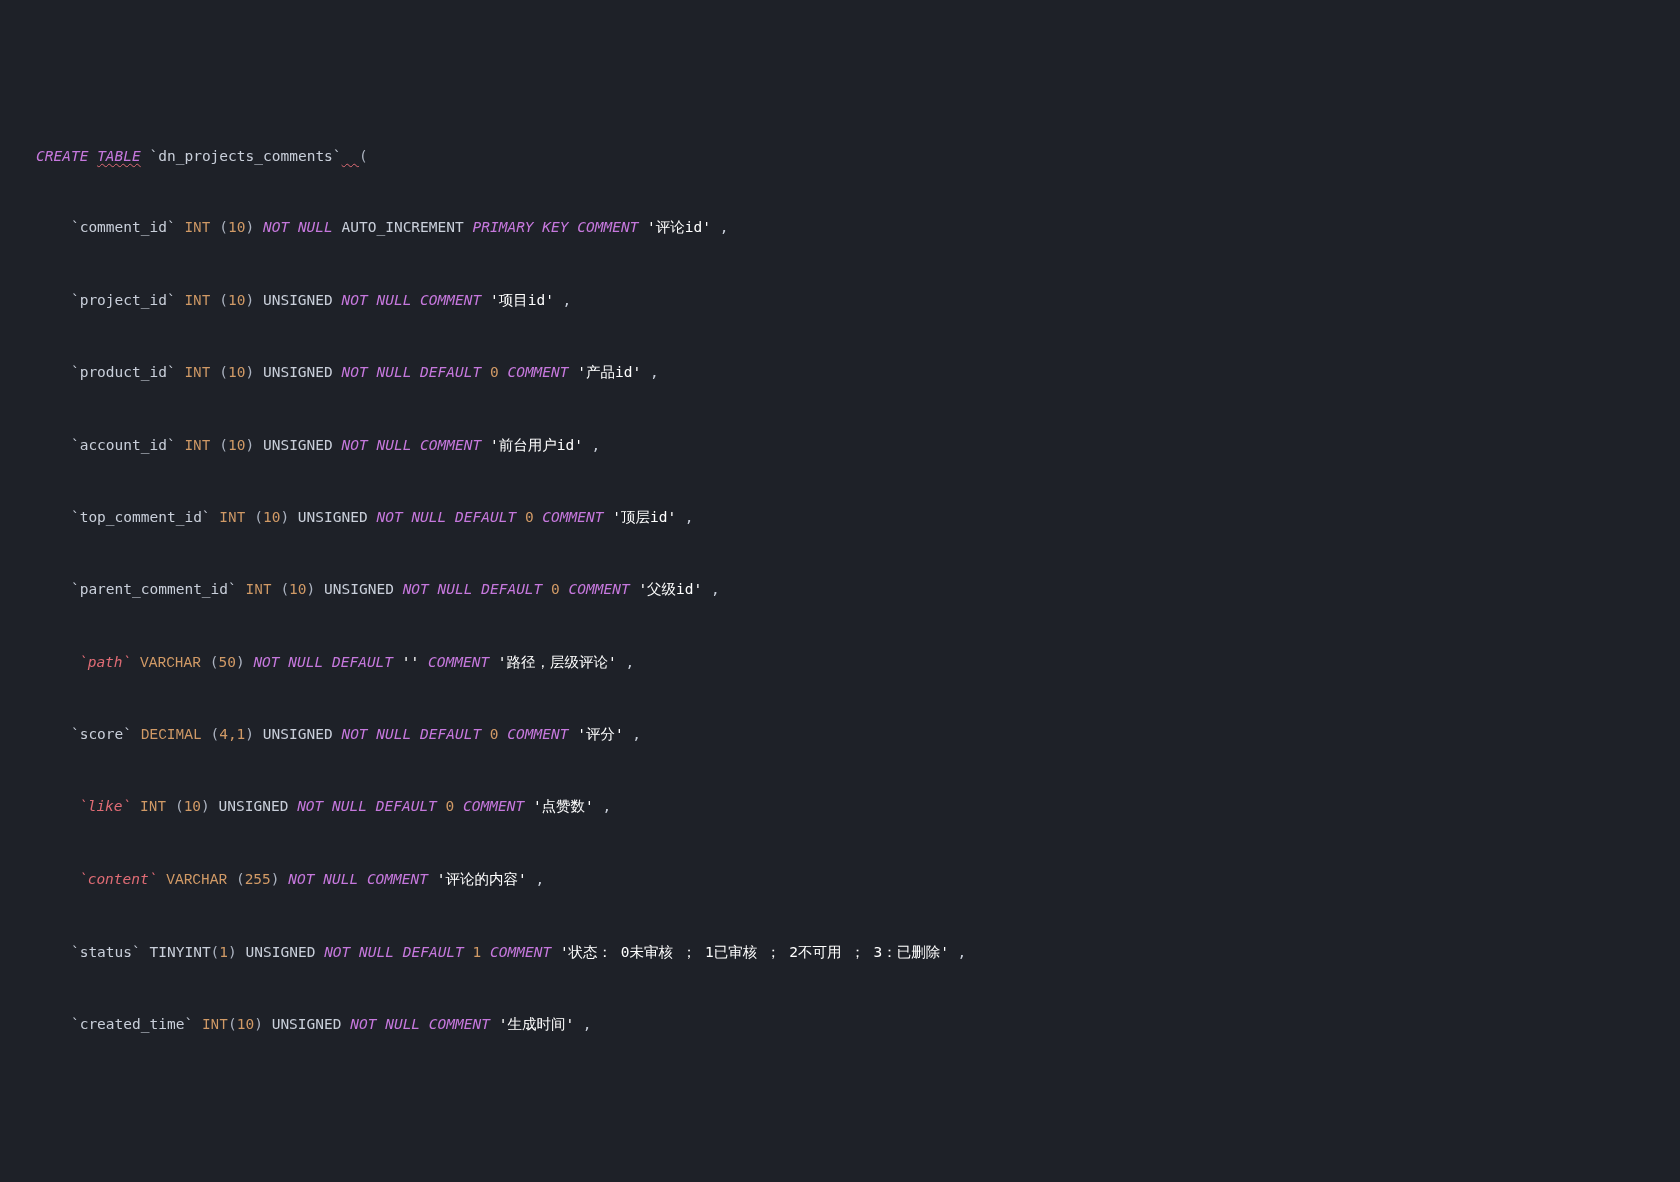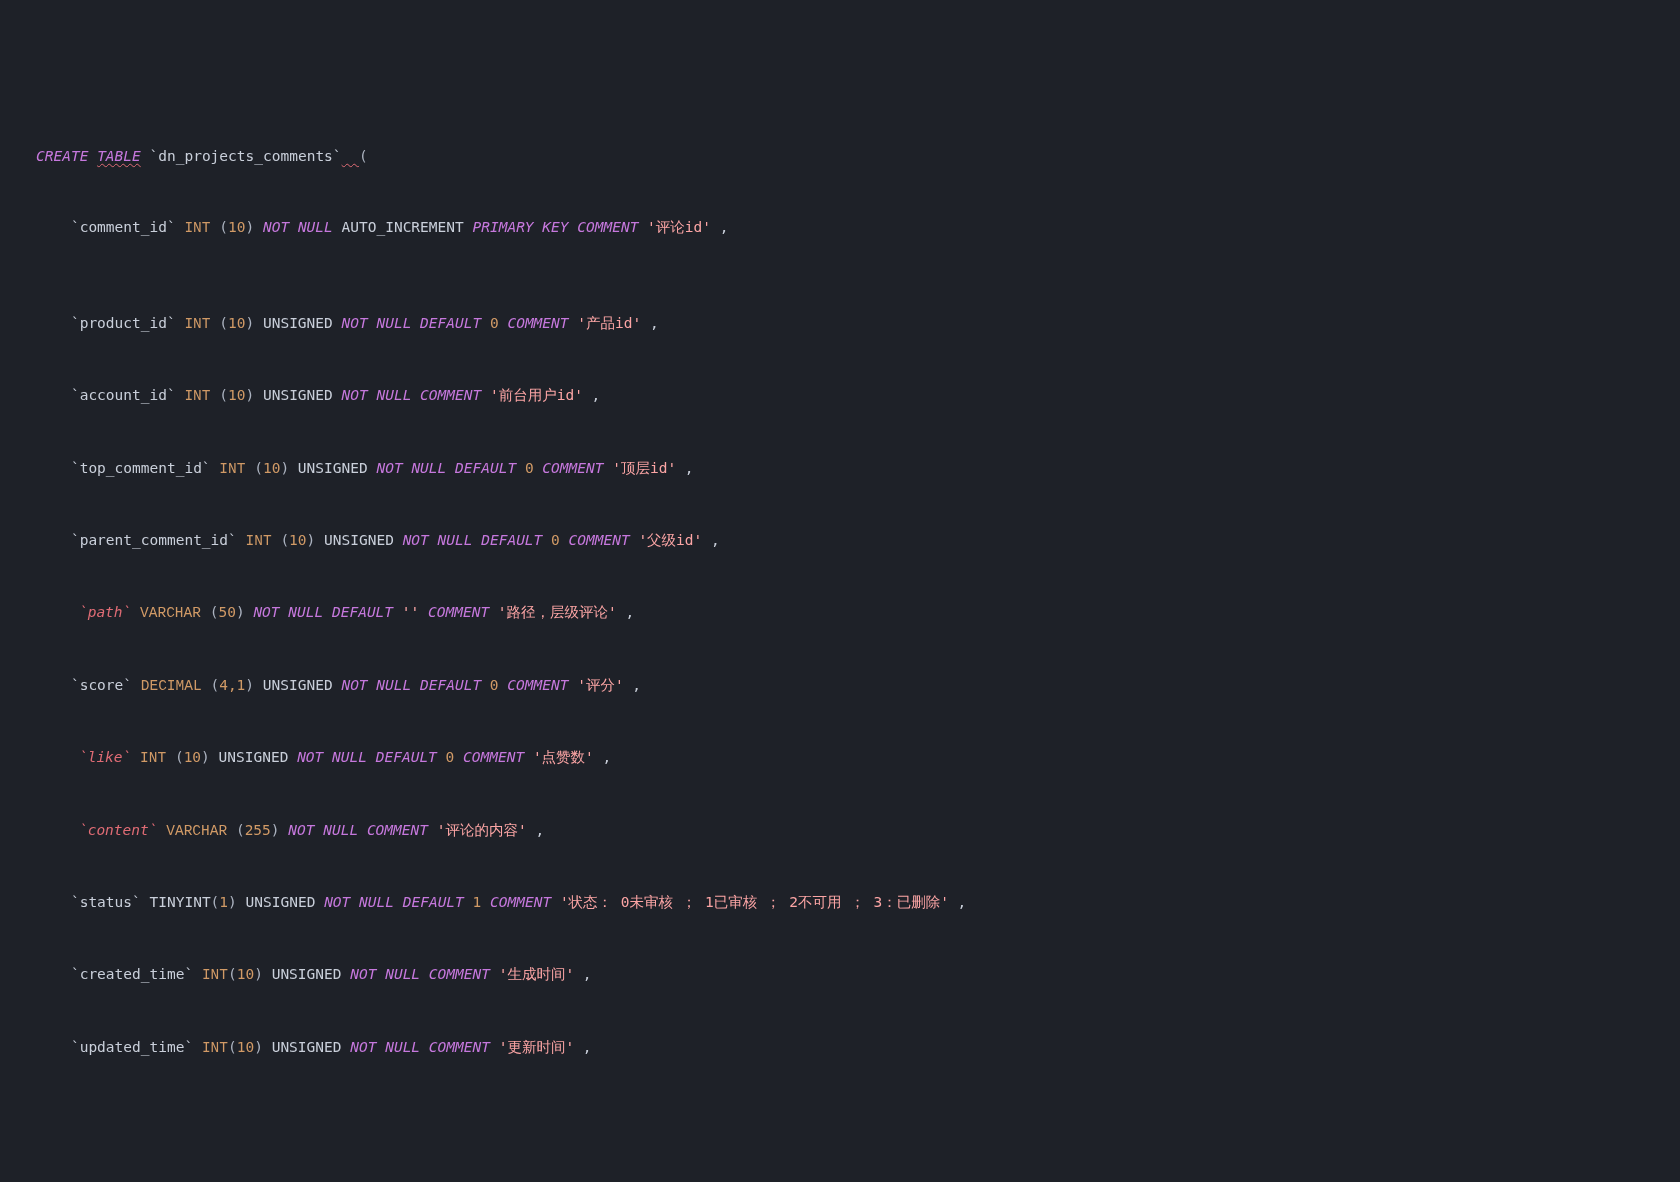--- a/index.html
+++ b/index.html
@@ -12,37 +12,38 @@
     padding: 4px 0;
     white-space: pre;
     overflow-x: auto;
   }
   .line { padding: 0 8px; min-height: 26px; display: flex; align-items: center; }
   .code { padding-left: 28px; }
   .kw { color: #c678dd; font-style: italic; }
   .kw2 { font-style: italic; margin-left: 8px; }
   .type { color: #d19a66; font-family: Liberation Mono, monospace; }
   .num { color: #d19a66; }
-  .str { color: #fca5a5; }
+  .str { color: #ffffff; }
   .ident { color: #e06c75; }
   .plain { color: #c9cfda; }
   .paren { color: #abb2bf; }
   .err { text-decoration: underline wavy #e06c75 1px; text-underline-offset: 2px; }
 </style>
 </head>
 <body>
 
 
 
 <div>
 
 <div class="line"><span class="code"><span class="kw">CREATE</span> <span class="kw err">TABLE</span> <span class="plain">`dn_projects_comments`</span><span class="err">  </span><span class="paren">(</span></span></div>
 
 <div class="line"><span class="code">    <span class="plain">`comment_id`</span> <span class="type">INT</span> <span class="paren">(</span><span class="num">10</span><span class="paren">)</span> <span class="kw">NOT</span> <span class="kw">NULL</span> <span class="plain">AUTO_INCREMENT</span> <span class="kw">PRIMARY</span> <span class="kw">KEY</span> <span class="kw">COMMENT</span> <span class="str">'评论id'</span><span class="plain"> ,</span></span></div>
 
+<div class="line"><span class="code">    <span class="plain">`project_id`</span> <span class="type">INT</span> <span class="paren">(</span><span class="num">10</span><span class="paren">)</span> <span class="plain">UNSIGNED</span> <span class="kw">NOT</span> <span class="kw">NULL</span> <span class="kw">COMMENT</span> <span class="str">'项目id'</span><span class="plain"> ,</span></span></div>
 
 <div class="line"><span class="code">    <span class="plain">`product_id`</span> <span class="type">INT</span> <span class="paren">(</span><span class="num">10</span><span class="paren">)</span> <span class="plain">UNSIGNED</span> <span class="kw">NOT</span> <span class="kw">NULL</span> <span class="kw">DEFAULT</span> <span class="num">0</span> <span class="kw">COMMENT</span> <span class="str">'产品id'</span><span class="plain"> ,</span></span></div>
 
 <div class="line"><span class="code">    <span class="plain">`account_id`</span> <span class="type">INT</span> <span class="paren">(</span><span class="num">10</span><span class="paren">)</span> <span class="plain">UNSIGNED</span> <span class="kw">NOT</span> <span class="kw">NULL</span> <span class="kw">COMMENT</span> <span class="str">'前台用户id'</span><span class="plain"> ,</span></span></div>
 
 <div class="line"><span class="code">    <span class="plain">`top_comment_id`</span> <span class="type">INT</span> <span class="paren">(</span><span class="num">10</span><span class="paren">)</span> <span class="plain">UNSIGNED</span> <span class="kw">NOT</span> <span class="kw">NULL</span> <span class="kw">DEFAULT</span> <span class="num">0</span> <span class="kw">COMMENT</span> <span class="str">'顶层id'</span><span class="plain"> ,</span></span></div>
 
 <div class="line"><span class="code">    <span class="plain">`parent_comment_id`</span> <span class="type">INT</span> <span class="paren">(</span><span class="num">10</span><span class="paren">)</span> <span class="plain">UNSIGNED</span> <span class="kw">NOT</span> <span class="kw">NULL</span> <span class="kw">DEFAULT</span> <span class="num">0</span> <span class="kw">COMMENT</span> <span class="str">'父级id'</span><span class="plain"> ,</span></span></div>
 
 <div class="line"><span class="code">    <span class="ident kw2">`path`</span> <span class="type">VARCHAR</span> <span class="paren">(</span><span class="num">50</span><span class="paren">)</span> <span class="kw">NOT</span> <span class="kw">NULL</span> <span class="kw">DEFAULT</span> <span class="str">''</span> <span class="kw">COMMENT</span> <span class="str">'路径，层级评论'</span><span class="plain"> ,</span></span></div>
@@ -50,21 +51,20 @@
 <div class="line"><span class="code">    <span class="plain">`score`</span> <span class="type">DECIMAL</span> <span class="paren">(</span><span class="num">4,1</span><span class="paren">)</span> <span class="plain">UNSIGNED</span> <span class="kw">NOT</span> <span class="kw">NULL</span> <span class="kw">DEFAULT</span> <span class="num">0</span> <span class="kw">COMMENT</span> <span class="str">'评分'</span><span class="plain"> ,</span></span></div>
 
 <div class="line"><span class="code">    <span class="ident kw2">`like`</span> <span class="type">INT</span> <span class="paren">(</span><span class="num">10</span><span class="paren">)</span> <span class="plain">UNSIGNED</span> <span class="kw">NOT</span> <span class="kw">NULL</span> <span class="kw">DEFAULT</span> <span class="num">0</span> <span class="kw">COMMENT</span> <span class="str">'点赞数'</span><span class="plain"> ,</span></span></div>
 
 <div class="line"><span class="code">    <span class="ident kw2">`content`</span> <span class="type">VARCHAR</span> <span class="paren">(</span><span class="num">255</span><span class="paren">)</span> <span class="kw">NOT</span> <span class="kw">NULL</span> <span class="kw">COMMENT</span> <span class="str">'评论的内容'</span><span class="plain"> ,</span></span></div>
 
 <div class="line"><span class="code">    <span class="plain">`status`</span> <span class="plain">TINYINT</span><span class="paren">(</span><span class="num">1</span><span class="paren">)</span> <span class="plain">UNSIGNED</span> <span class="kw">NOT</span> <span class="kw">NULL</span> <span class="kw">DEFAULT</span> <span class="num">1</span> <span class="kw">COMMENT</span> <span class="str">'状态： 0未审核 ； 1已审核 ； 2不可用 ； 3：已删除'</span><span class="plain"> ,</span></span></div>
 
 <div class="line"><span class="code">    <span class="plain">`created_time`</span> <span class="type">INT</span><span class="paren">(</span><span class="num">10</span><span class="paren">)</span> <span class="plain">UNSIGNED</span> <span class="kw">NOT</span> <span class="kw">NULL</span> <span class="kw">COMMENT</span> <span class="str">'生成时间'</span><span class="plain"> ,</span></span></div>
 
-<div class="line"><span class="code">    <span class="plain">`updated_time`</span> <span class="type">INT</span><span class="paren">(</span><span class="num">10</span><span class="paren">)</span> <span class="plain">UNSIGNED</span> <span class="kw">NOT</span> <span class="kw">NULL</span> <span class="kw">COMMENT</span> <span class="str">'更新时间'</span><span class="plain"> ,</span></span></div>
 
 
 
 
 
 
 
 
 
 

